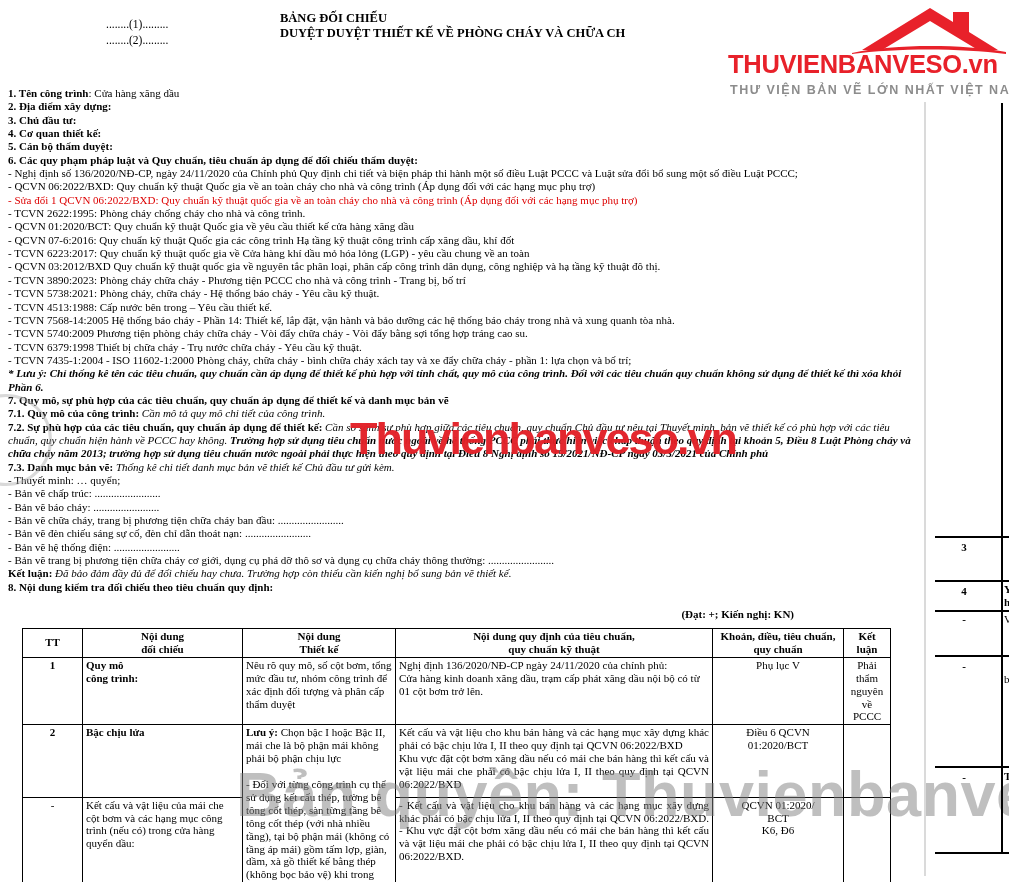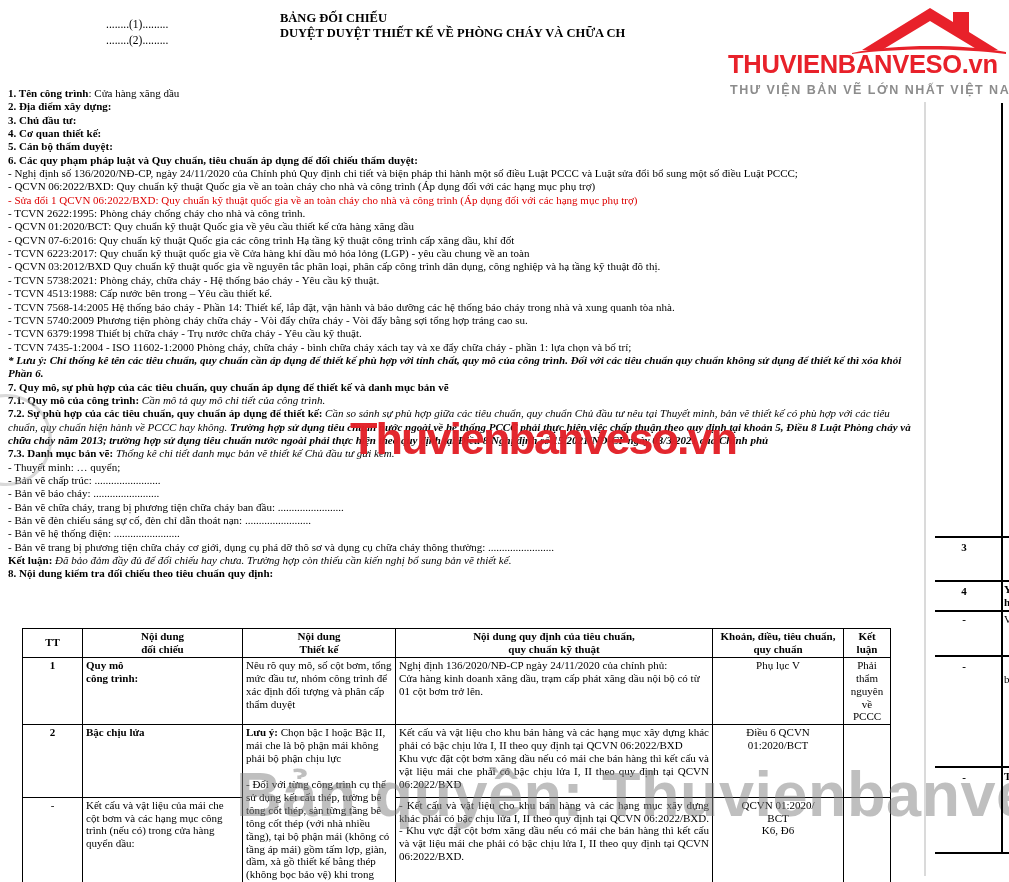--- a/index.html
+++ b/index.html
@@ -88,20 +88,21 @@
         <div class="line"><span class="seg-b">5. Cán bộ thẩm duyệt:</span></div>
         <div class="line"><span class="seg-b">6. Các quy phạm pháp luật và Quy chuẩn, tiêu chuẩn áp dụng để đối chiếu thẩm duyệt:</span></div>
         <div class="line"><span class="seg-n">- Nghị định số 136/2020/NĐ-CP, ngày 24/11/2020 của Chính phủ Quy định chi tiết và biện pháp thi hành một số điều Luật PCCC và Luật sửa đổi bổ sung một số điều Luật PCCC;</span></div>
         <div class="line"><span class="seg-n">- QCVN 06:2022/BXD: Quy chuẩn kỹ thuật Quốc gia về an toàn cháy cho nhà và công trình (Áp dụng đối với các hạng mục phụ trợ)</span></div>
         <div class="line red"><span class="seg-n">- Sửa đổi 1 QCVN 06:2022/BXD: Quy chuẩn kỹ thuật quốc gia về an toàn cháy cho nhà và công trình (Áp dụng đối với các hạng mục phụ trợ)</span></div>
         <div class="line"><span class="seg-n">- TCVN 2622:1995: Phòng cháy chống cháy cho nhà và công trình.</span></div>
         <div class="line"><span class="seg-n">- QCVN 01:2020/BCT: Quy chuẩn kỹ thuật Quốc gia về yêu cầu thiết kế cửa hàng xăng dầu</span></div>
         <div class="line"><span class="seg-n">- QCVN 07-6:2016: Quy chuẩn kỹ thuật Quốc gia các công trình Hạ tầng kỹ thuật công trình cấp xăng dầu, khí đốt</span></div>
         <div class="line"><span class="seg-n">- TCVN 6223:2017: Quy chuẩn kỹ thuật quốc gia về Cửa hàng khí dầu mỏ hóa lỏng (LGP) - yêu cầu chung về an toàn</span></div>
         <div class="line"><span class="seg-n">- QCVN 03:2012/BXD Quy chuẩn kỹ thuật quốc gia về nguyên tắc phân loại, phân cấp công trình dân dụng, công nghiệp và hạ tầng kỹ thuật đô thị.</span></div>
+        <div class="line"><span class="seg-n">- TCVN 3890:2023: Phòng cháy chữa cháy - Phương tiện PCCC cho nhà và công trình - Trang bị, bố trí</span></div>
         <div class="line"><span class="seg-n">- TCVN 5738:2021: Phòng cháy, chữa cháy - Hệ thống báo cháy - Yêu cầu kỹ thuật.</span></div>
         <div class="line"><span class="seg-n">- TCVN 4513:1988: Cấp nước bên trong – Yêu cầu thiết kế.</span></div>
         <div class="line"><span class="seg-n">- TCVN 7568-14:2005 Hệ thống báo cháy - Phần 14: Thiết kế, lắp đặt, vận hành và bảo dưỡng các hệ thống báo cháy trong nhà và xung quanh tòa nhà.</span></div>
         <div class="line"><span class="seg-n">- TCVN 5740:2009 Phương tiện phòng cháy chữa cháy - Vòi đẩy chữa cháy - Vòi đẩy bằng sợi tổng hợp tráng cao su.</span></div>
         <div class="line"><span class="seg-n">- TCVN 6379:1998 Thiết bị chữa cháy - Trụ nước chữa cháy - Yêu cầu kỹ thuật.</span></div>
         <div class="line"><span class="seg-n">- TCVN 7435-1:2004 - ISO 11602-1:2000 Phòng cháy, chữa cháy - bình chữa cháy xách tay và xe đẩy chữa cháy - phần 1: lựa chọn và bố trí;</span></div>
         <div class="line"><span class="seg-bi">* Lưu ý: Chỉ thống kê tên các tiêu chuẩn, quy chuẩn cần áp dụng để thiết kế phù hợp với tính chất, quy mô của công trình. Đối với các tiêu chuẩn quy chuẩn không sử dụng để thiết kế thì xóa khỏi Phần 6.</span></div>
         <div class="line"><span class="seg-b">7. Quy mô, sự phù hợp của các tiêu chuẩn, quy chuẩn áp dụng để thiết kế và danh mục bản vẽ</span></div>
         <div class="line"><span class="seg-b">7.1. Quy mô của công trình:</span><span class="seg-i"> Cần mô tả quy mô chi tiết của công trình.</span></div>
         <div class="line"><span class="seg-b">7.2. Sự phù hợp của các tiêu chuẩn, quy chuẩn áp dụng để thiết kế:</span><span class="seg-i"> Cần so sánh sự phù hợp giữa các tiêu chuẩn, quy chuẩn Chủ đầu tư nêu tại Thuyết minh, bản vẽ thiết kế có phù hợp với các tiêu chuẩn, quy chuẩn hiện hành về PCCC hay không.</span><span class="seg-bi"> Trường hợp sử dụng tiêu chuẩn nước ngoài về hệ thống PCCC phải thực hiện việc chấp thuận theo quy định tại khoản 5, Điều 8 Luật Phòng cháy và chữa cháy năm 2013; trường hợp sử dụng tiêu chuẩn nước ngoài phải thực hiện theo quy định tại Điều 8 Nghị định số 15/2021/NĐ-CP ngày 03/3/2021 của Chính phủ</span></div>
@@ -109,20 +110,21 @@
         <div class="line"><span class="seg-n">- Thuyết minh: … quyển;</span></div>
         <div class="line"><span class="seg-n">- Bản vẽ chấp trúc: ........................</span></div>
         <div class="line"><span class="seg-n">- Bản vẽ báo cháy: ........................</span></div>
         <div class="line"><span class="seg-n">- Bản vẽ chữa cháy, trang bị phương tiện chữa cháy ban đầu: ........................</span></div>
         <div class="line"><span class="seg-n">- Bản vẽ đèn chiếu sáng sự cố, đèn chỉ dẫn thoát nạn: ........................</span></div>
         <div class="line"><span class="seg-n">- Bản vẽ hệ thống điện: ........................</span></div>
         <div class="line"><span class="seg-n">- Bản vẽ trang bị phương tiện chữa cháy cơ giới, dụng cụ phá dỡ thô sơ và dụng cụ chữa cháy thông thường: ........................</span></div>
         <div class="line"><span class="seg-b">Kết luận:</span><span class="seg-i"> Đã bảo đảm đầy đủ để đối chiếu hay chưa. Trường hợp còn thiếu cần kiến nghị bổ sung bản vẽ thiết kế.</span></div>
         <div class="line"><span class="seg-b">8. Nội dung kiểm tra đối chiếu theo tiêu chuẩn quy định:</span></div>
       </div>
+    <div class="dat-line">(Đạt: +; Kiến nghị: KN)</div>
   </div>
 
   <table class="main-table">
     <colgroup>
       <col style="width:60px">
         <col style="width:160px">
         <col style="width:153px">
       <col style="width:317px">
         <col style="width:131px">
         <col style="width:47px">

